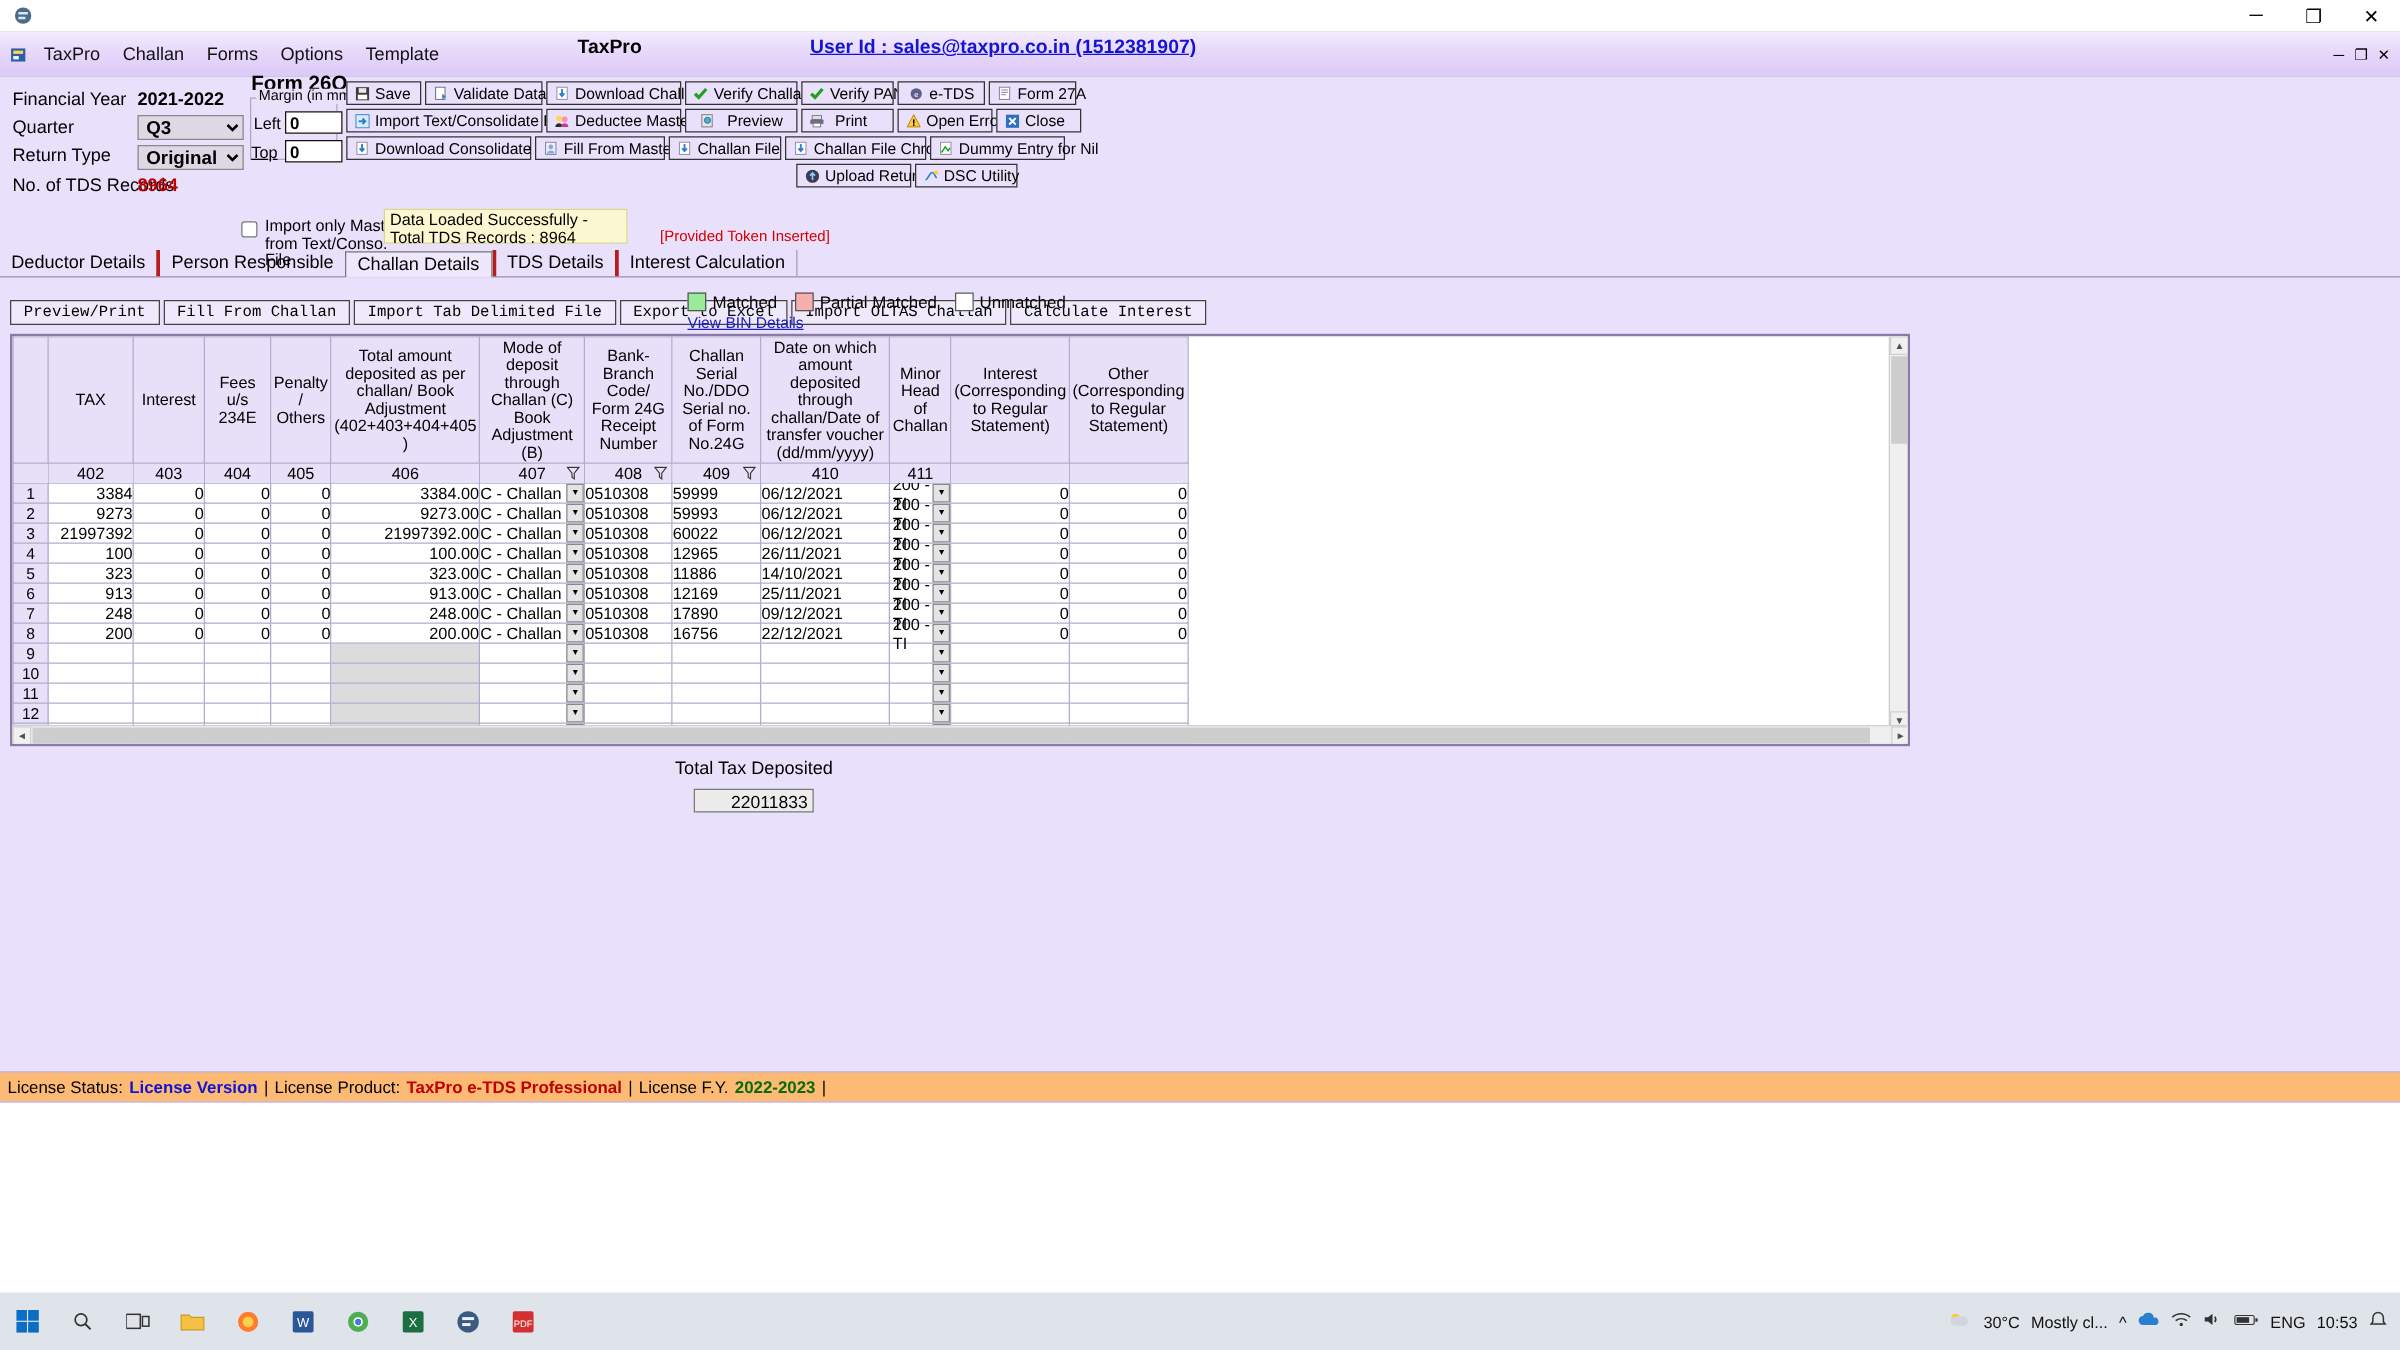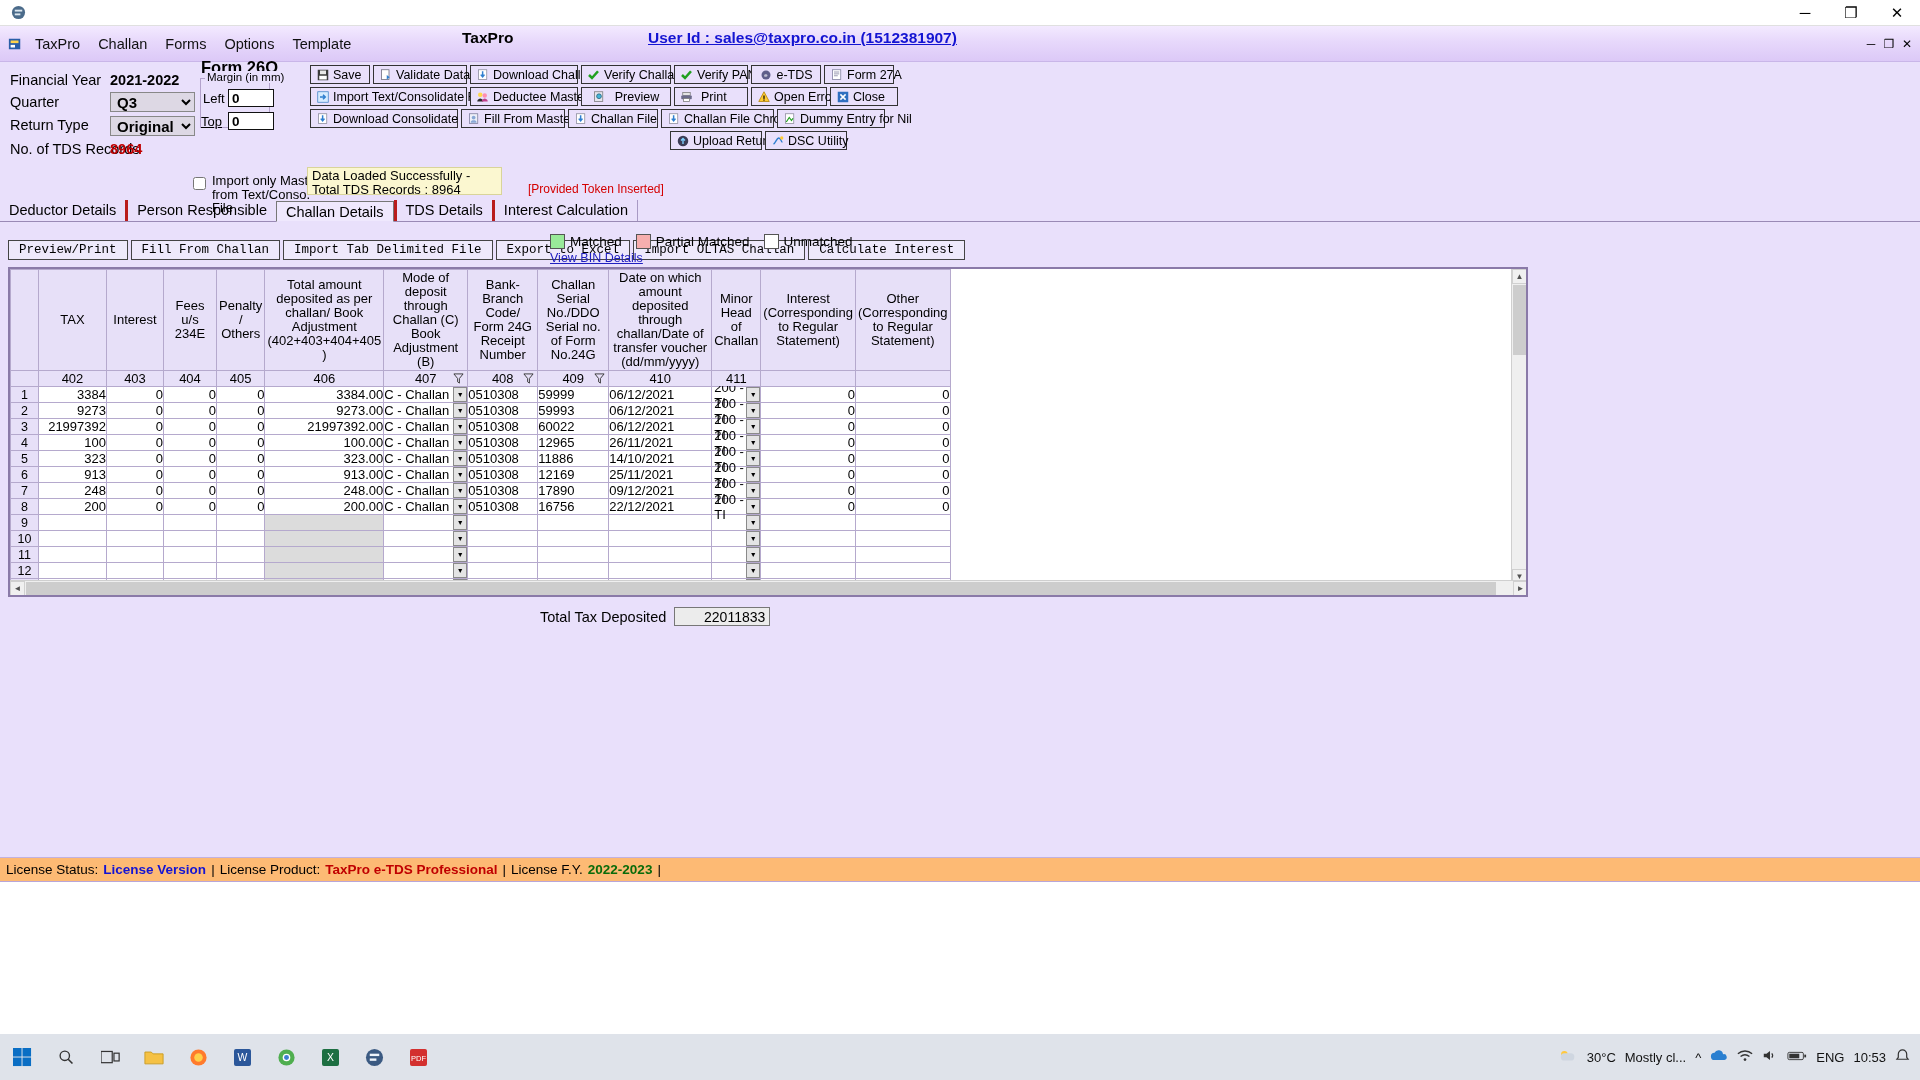--- a/index.html
+++ b/index.html
@@ -80,21 +80,21 @@
   }
   input.num {
     position:absolute; width:46px; height:18px; border:1px solid #111;
     font-size:13.5px; font-weight:bold; padding:0 3px; background:#fff;
     font-family:"Liberation Sans",sans-serif;
   }
 
   .form-title { position:absolute; left:201px; top:-4px; font-weight:bold; font-size:16.5px; }
 
   
-  #toolbar { position:absolute; left:277px; top:3px;margin-left:33px; }
+  #toolbar { position:absolute; left:277px; top:3px; }
   .tb-row { display:flex; gap:3px; margin-bottom:3px; }
   .tb-btn {
     height:19px; border:1px solid #333; background:#e9e0fb;
     display:flex; align-items:center; gap:4px; padding:0 5px;
     font-size:12.5px; color:#000; white-space:nowrap; cursor:default;
   }
   .tb-btn .ic { width:13px; height:13px; flex:none; display:flex; align-items:center; justify-content:center; }
 
   .chk-wrap { position:absolute; left:193px; top:112px; display:flex; gap:6px; }
   .chk-wrap input { width:13px; height:13px; margin:3px 0 0 0; }
@@ -180,21 +180,21 @@
     position:absolute; left:0; bottom:0; height:15px; width:1518px;
     background:#efefef; border-top:1px solid #cfcfcf;
   }
   .sb-arrow {
     position:absolute; background:#f0f0f0; border:1px solid #d0d0d0;
     display:flex; align-items:center; justify-content:center; font-size:8px; color:#505050;
   }
   .sb-thumb { position:absolute; background:#cdcdcd; }
 
   
-  #total-row { position:absolute; top:545px; left:540px; display:flex; align-items:center; gap:8px; }
+  #total-row { position:absolute; top:545px; left:540px; display:flex; align-items:center; gap:8px;flex-direction:column; }
   #total-row .t-lbl { font-size:14.5px; }
   #total-row .t-val {
     width:96px; height:19px; border:1px solid #777; background:#ececec;
     text-align:right; font-size:14px; padding:1px 4px; font-weight:normal;
   }
 
   
   #license-bar {
     position:absolute; bottom:0; left:0; width:100%; height:24px;
     background:#fdba74; display:flex; align-items:center; gap:5px; padding-left:6px;

